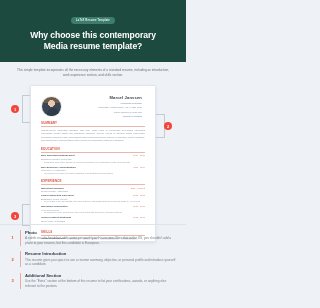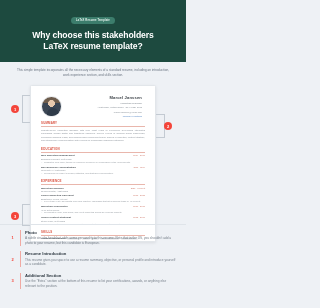--- a/index.html
+++ b/index.html
@@ -133,22 +133,22 @@
   .divider { position:absolute; left:0; top:224px; width:186px; height:.5px; background:#dfe4e9; }
 </style>
 </head>
 <body>
 
 <div id="root">
 
   <div class="hero">
     <span class="badge">LaTeX Resume Template</span>
     <div class="hero-title">
-      <div>Why choose this stakeholders</div>
-      <div>LaTeX resume template?</div>
+      <div>Why choose this contemporary</div>
+      <div>Media resume template?</div>
     </div>
   </div>
 
   <div class="subtitle-wrap">
     <div class="subtitle">This simple template incorporates all the necessary elements of a standard resume, including an introduction, work experience section, and skills section.</div>
   </div>
 
   <div class="stage">
 
     <div class="bracket" style="left:22px; top:14px; width:8px; height:28px; border-right:none;"></div>

